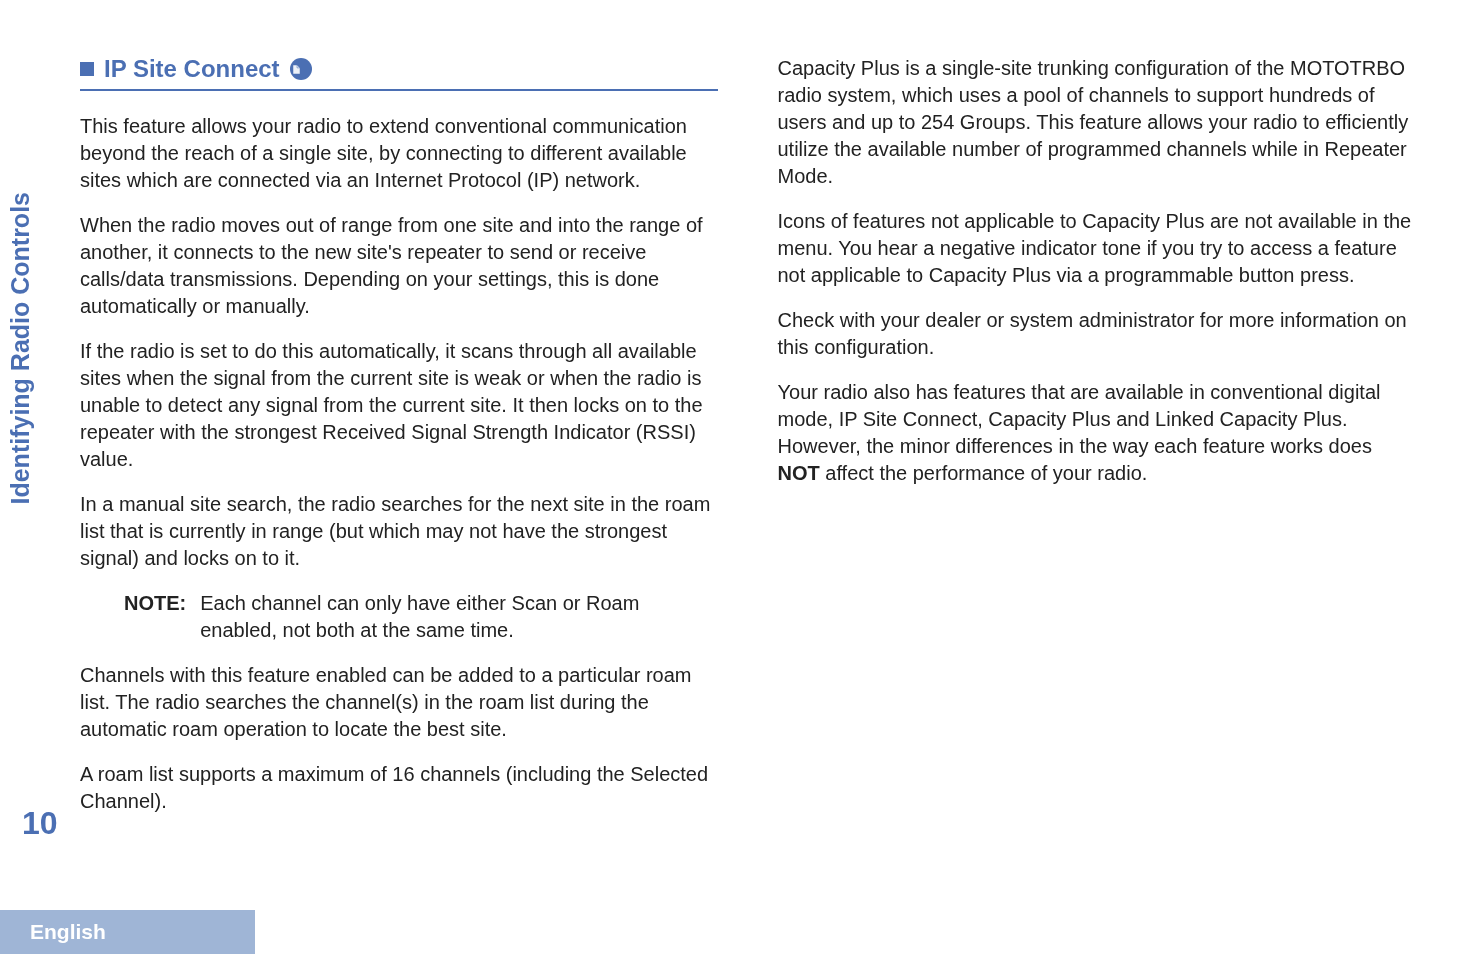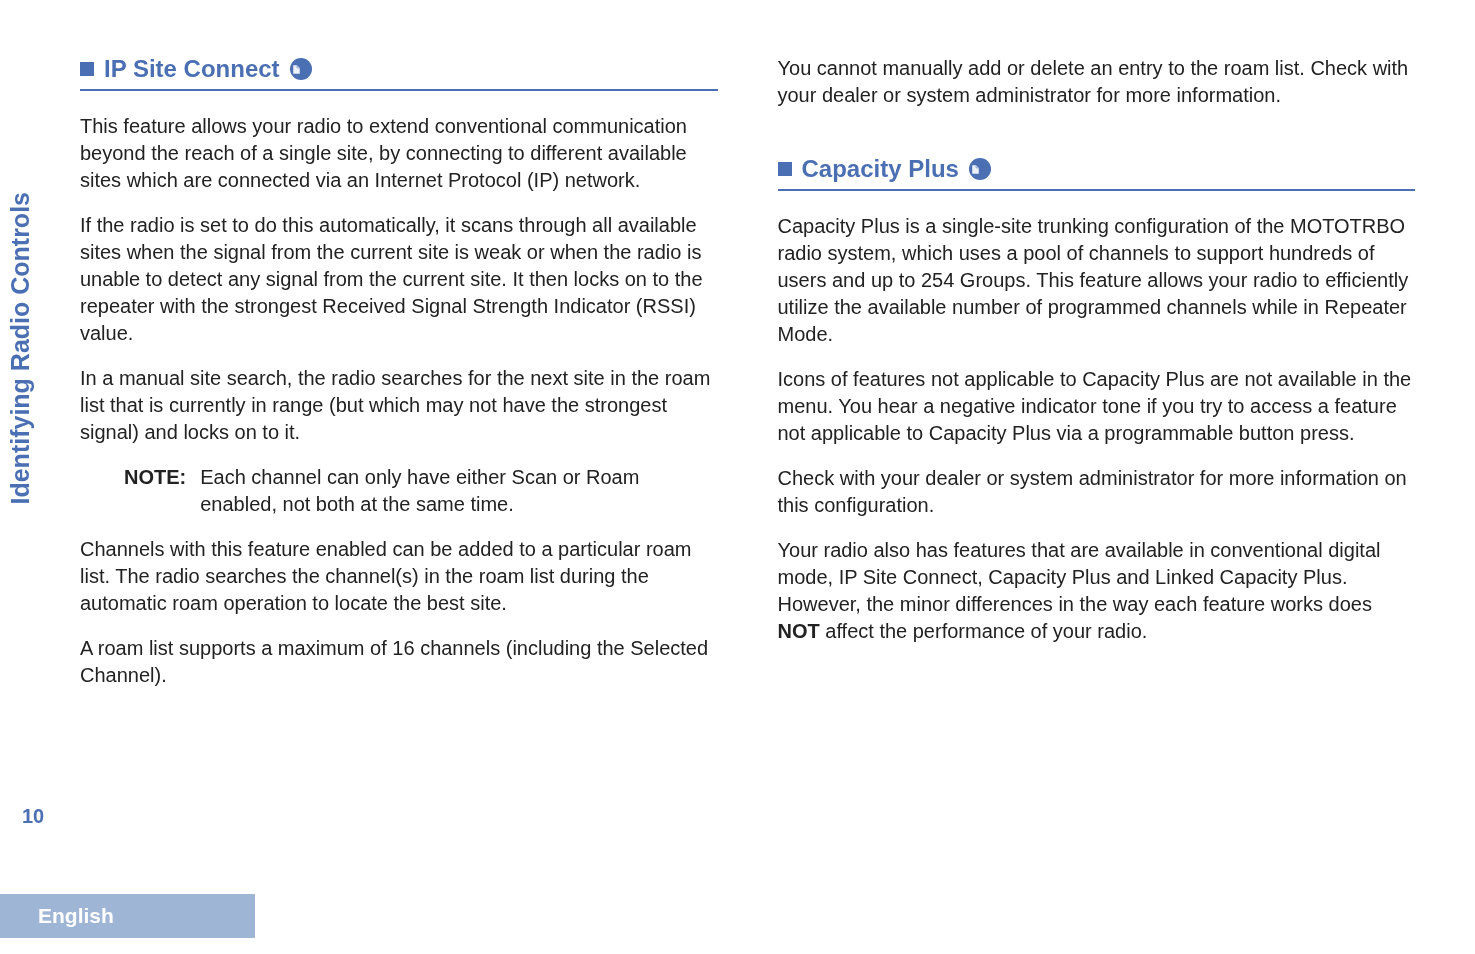--- a/index.html
+++ b/index.html
@@ -32,35 +32,35 @@
     font-weight: bold;
     font-size: 25px;
     white-space: nowrap;
   }
   .page-number {
     position: absolute;
     left: 22px;
     top: 805px;
     color: #4b6fb3;
     font-weight: bold;
-    font-size: 20px;
+    font-size: 32px;
   }
   .lang-footer {
     position: absolute;
     left: 0;
-    bottom: 16px;
+    bottom: 0;
     width: 255px;
     height: 44px;
     background: #9fb5d6;
     color: #ffffff;
     font-weight: bold;
     font-size: 21px;
     display: flex;
     align-items: center;
-    padding-left: 38px;
+    padding-left: 30px;
   }
   .section-heading {
     display: flex;
     align-items: center;
     gap: 10px;
     border-bottom: 2px solid #4b6fb3;
     padding-bottom: 6px;
     margin-bottom: 22px;
   }
   .section-heading .bullet {
@@ -128,45 +128,35 @@
       <span class="title">IP Site Connect</span>
       <span class="info-icon">
         <svg viewBox="0 0 24 24" fill="#fff">
             <path d="M6 4h7l5 5v11H6z" opacity=".9"></path>
             <path d="M13 4v5h5" fill="none" stroke="#4b6fb3" stroke-width="1"></path>
           </svg>
       </span>
     </div>
 
     <p class="body">This feature allows your radio to extend conventional communication beyond the reach of a single site, by connecting to different available sites which are connected via an Internet Protocol (IP) network.</p>
+    <p class="body">When the radio moves out of range from one site and into the range of another, it connects to the new site's repeater to send or receive calls/data transmissions. Depending on your settings, this is done automatically or manually.</p>
     <p class="body">If the radio is set to do this automatically, it scans through all available sites when the signal from the current site is weak or when the radio is unable to detect any signal from the current site. It then locks on to the repeater with the strongest Received Signal Strength Indicator (RSSI) value.</p>
     <p class="body">In a manual site search, the radio searches for the next site in the roam list that is currently in range (but which may not have the strongest signal) and locks on to it.</p>
 
     <div class="note-row">
       <span class="note-label">NOTE:</span>
       <span>Each channel can only have either Scan or Roam enabled, not both at the same time.</span>
     </div>
 
     <p class="body">Channels with this feature enabled can be added to a particular roam list. The radio searches the channel(s) in the roam list during the automatic roam operation to locate the best site.</p>
     <p class="body">A roam list supports a maximum of 16 channels (including the Selected Channel).</p>
   </div>
 
   <div class="right-col">
-    <p class="body">You cannot manually add or delete an entry to the roam list. Check with your dealer or system administrator for more information.</p>
 
-    <div class="section-heading">
-      <span class="bullet"></span>
-      <span class="title">Capacity Plus</span>
-      <span class="info-icon">
-        <svg viewBox="0 0 24 24" fill="#fff">
-            <path d="M6 4h7l5 5v11H6z" opacity=".9"></path>
-            <path d="M13 4v5h5" fill="none" stroke="#4b6fb3" stroke-width="1"></path>
-          </svg>
-      </span>
-    </div>
 
     <p class="body">Capacity Plus is a single-site trunking configuration of the MOTOTRBO radio system, which uses a pool of channels to support hundreds of users and up to 254 Groups. This feature allows your radio to efficiently utilize the available number of programmed channels while in Repeater Mode.</p>
     <p class="body">Icons of features not applicable to Capacity Plus are not available in the menu. You hear a negative indicator tone if you try to access a feature not applicable to Capacity Plus via a programmable button press.</p>
     <p class="body">Check with your dealer or system administrator for more information on this configuration.</p>
     <p class="body">
       <span>Your radio also has features that are available in conventional digital mode, IP Site Connect, Capacity Plus and Linked Capacity Plus. However, the minor differences in the way each feature works does </span><span class="bold-inline">NOT</span><span> affect the performance of your radio.</span>
     </p>
   </div>
 </div>
 

